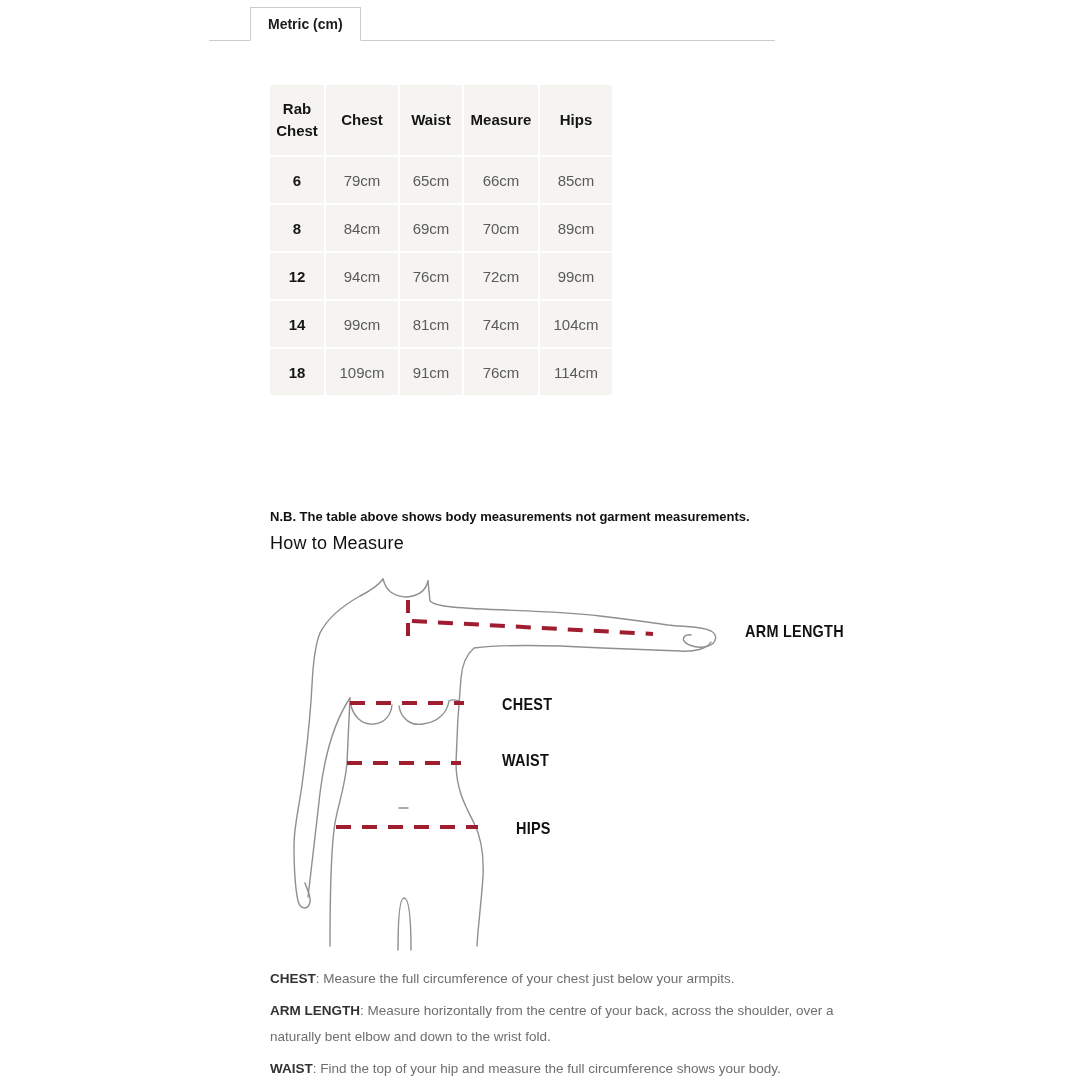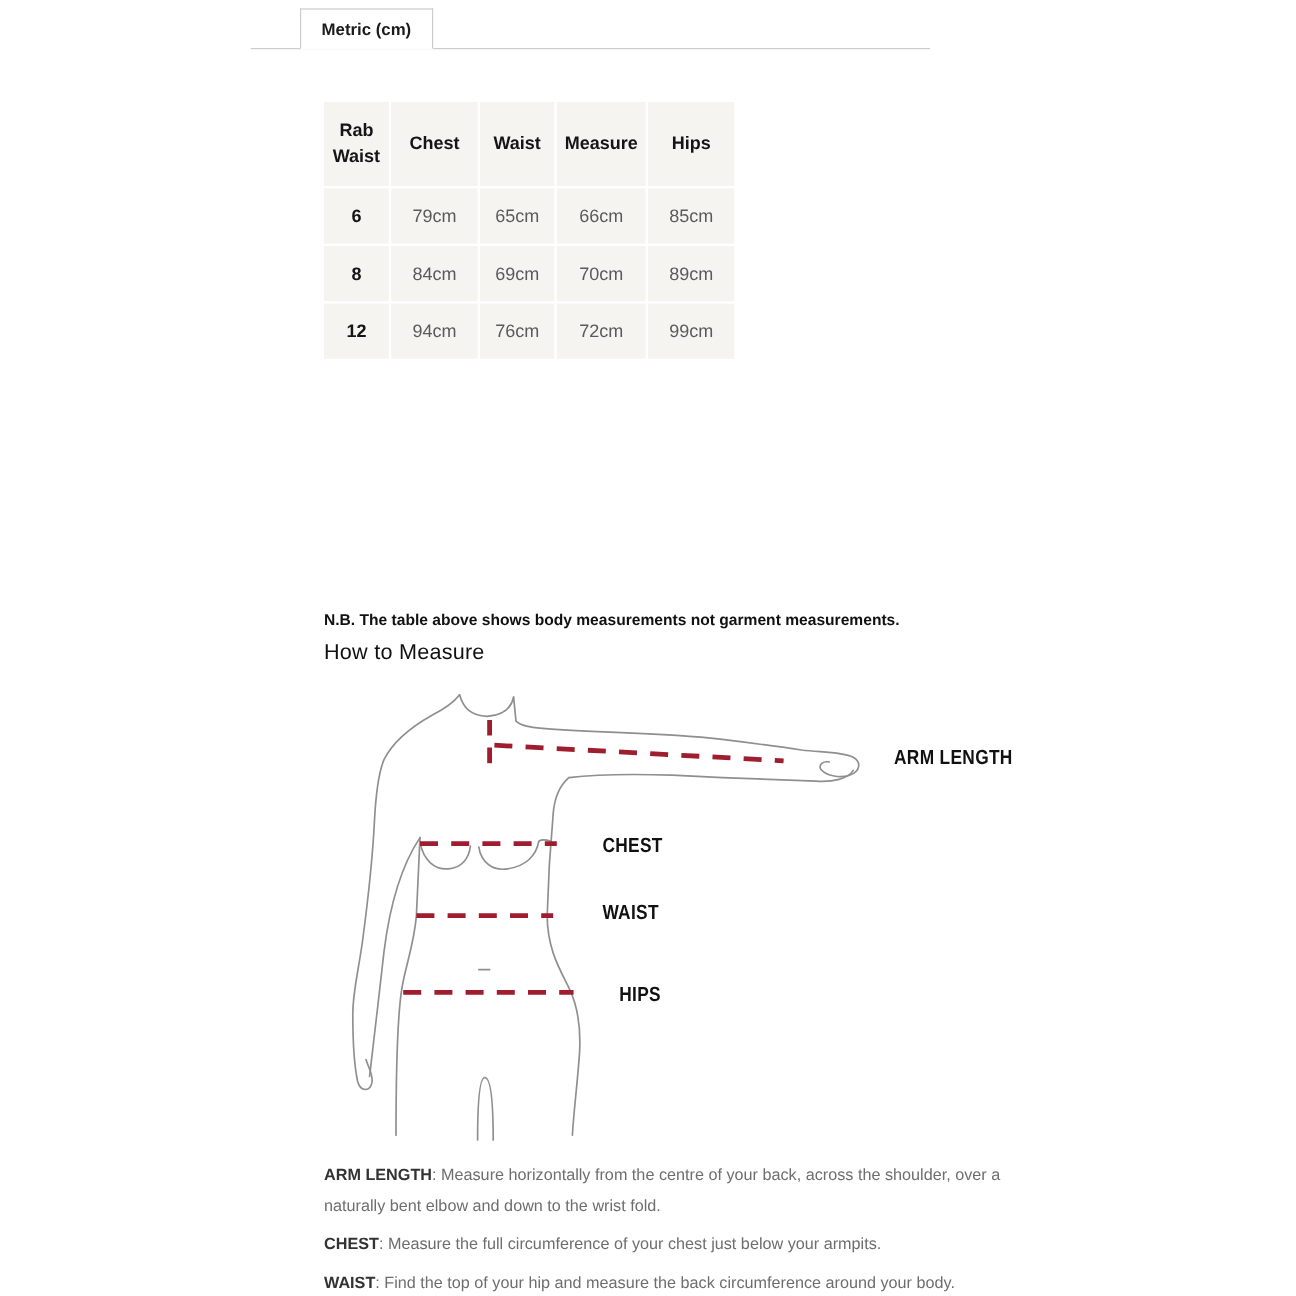--- a/index.html
+++ b/index.html
@@ -77,21 +77,21 @@
   <table class="size-table">
     <colgroup>
       <col class="c0">
         <col class="c1">
         <col class="c2">
         <col class="c3">
         <col class="c4">
     </colgroup>
     <thead>
       <tr>
-          <th>Rab Waist</th>
+          <th>Rab Chest</th>
           <th>Chest</th>
           <th>Waist</th>
           <th>Measure</th>
           <th>Hips</th>
         </tr>
     </thead>
     <tbody>
         <tr>
           <td class="size-col">6</td>
           <td>79cm</td>
@@ -105,20 +105,34 @@
           <td>69cm</td>
           <td>70cm</td>
           <td>89cm</td>
         </tr>
         <tr>
           <td class="size-col">12</td>
           <td>94cm</td>
           <td>76cm</td>
           <td>72cm</td>
           <td>99cm</td>
+        </tr>
+        <tr>
+          <td class="size-col">14</td>
+          <td>99cm</td>
+          <td>81cm</td>
+          <td>74cm</td>
+          <td>104cm</td>
+        </tr>
+        <tr>
+          <td class="size-col">18</td>
+          <td>109cm</td>
+          <td>91cm</td>
+          <td>76cm</td>
+          <td>114cm</td>
         </tr>
       </tbody>
   </table>
 
   <p class="note">N.B. The table above shows body measurements not garment measurements.</p>
 
   <h2 class="heading">How to Measure</h2>
 
   <div class="diagram">
     <svg width="460" height="390" viewBox="0 0 460 390">
@@ -142,18 +156,18 @@
         <path class="dash dash-h" d="M 66,262 L 208,262"></path>
       </g>
     </svg>
     <div class="dlabel" style="left:745px; top:57px">ARM LENGTH</div>
     <div class="dlabel" style="left:502px; top:130px">CHEST</div>
     <div class="dlabel" style="left:502px; top:186px">WAIST</div>
     <div class="dlabel" style="left:516px; top:254px">HIPS</div>
   </div>
 
   <div class="instructions">
+    <p><b>CHEST</b><span>: Measure the full circumference of your chest just below your armpits.</span></p>
     <p><b>ARM LENGTH</b><span>: Measure horizontally from the centre of your back, across the shoulder, over a naturally bent elbow and down to the wrist fold.</span></p>
-    <p><b>CHEST</b><span>: Measure the full circumference of your chest just below your armpits.</span></p>
-    <p><b>WAIST</b><span>: Find the top of your hip and measure the back circumference around your body.</span></p>
+    <p><b>WAIST</b><span>: Find the top of your hip and measure the full circumference shows your body.</span></p>
   </div>
 
 </div>
 
 </body></html>

